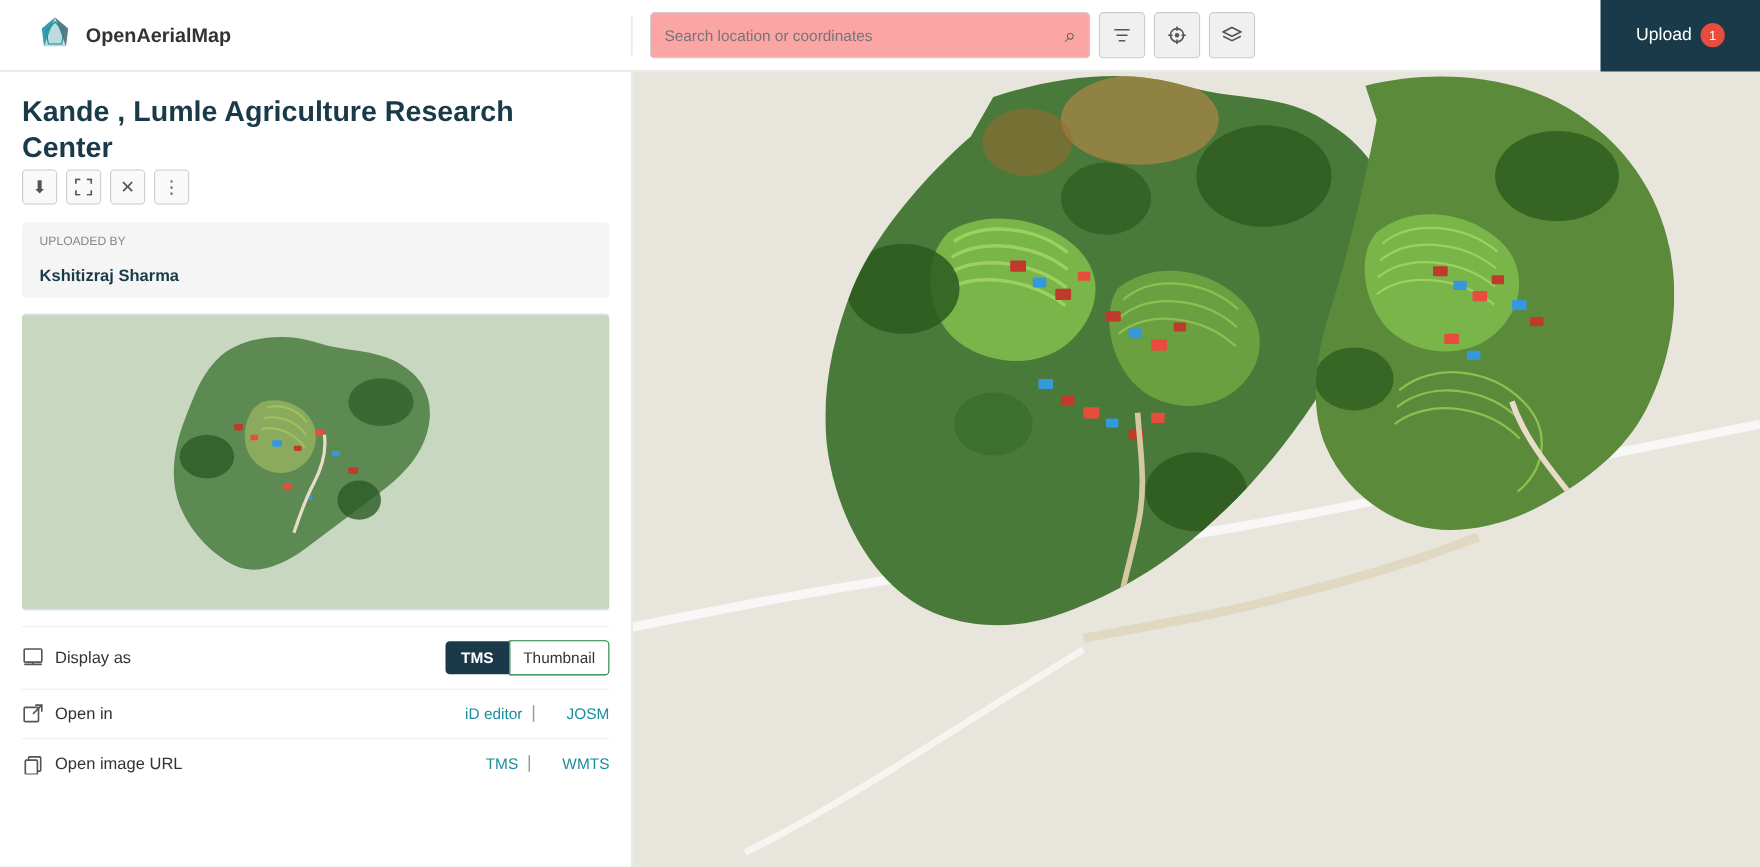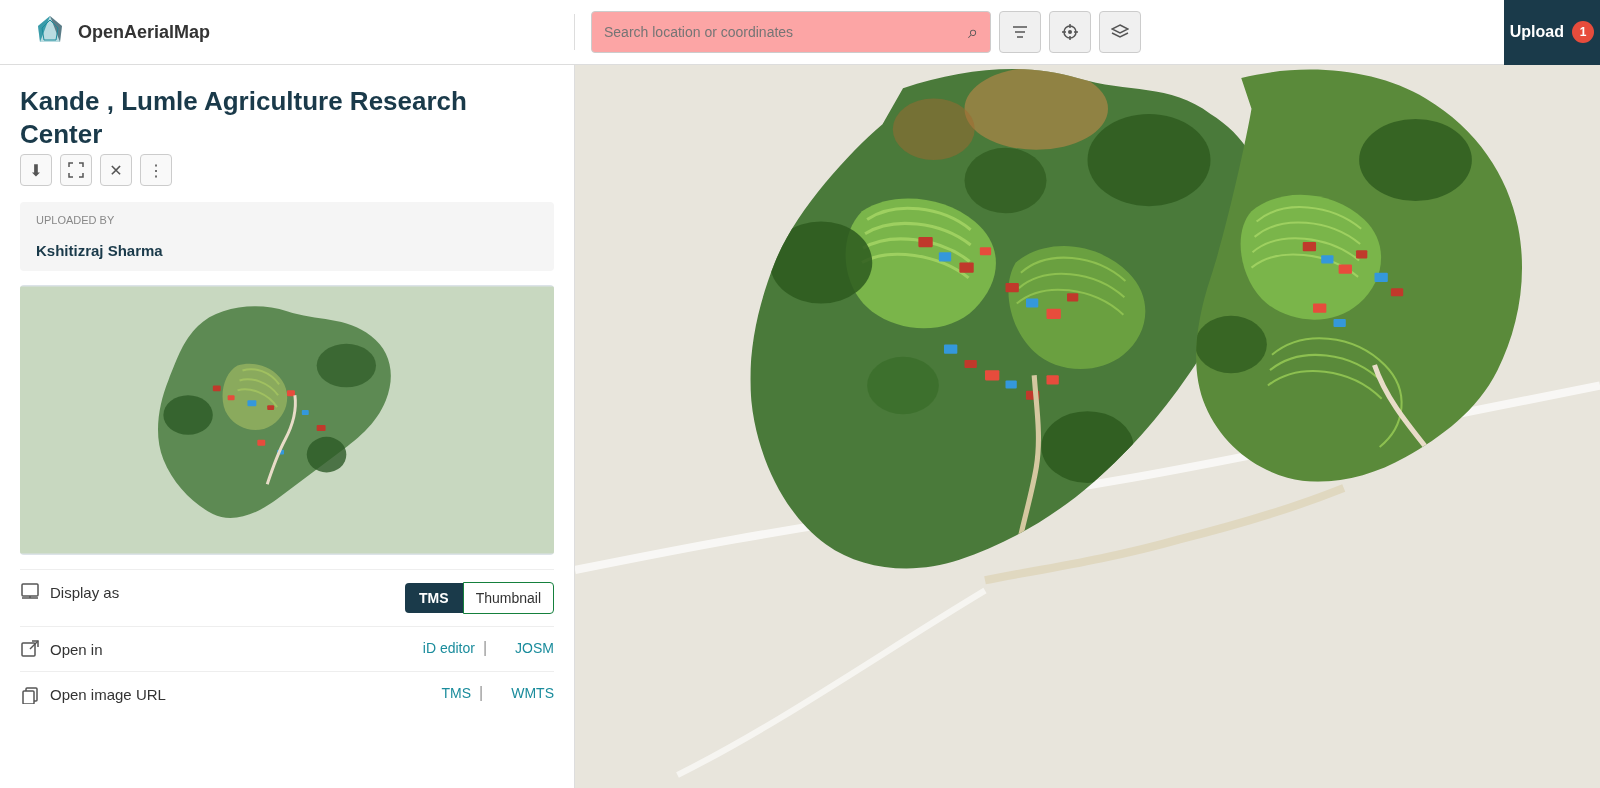--- a/index.html
+++ b/index.html
@@ -31,22 +31,22 @@
       background: transparent;
     }
     .search-icon { color: #555; font-size: 18px; cursor: pointer; margin-left: 8px; }
     .icon-btn {
       width: 42px; height: 42px; display: flex; align-items: center; justify-content: center;
       border: 1px solid #ccc; border-radius: 4px; cursor: pointer; background: #f0f0f0;
       font-size: 18px; color: #555;
     }
 
     .upload-btn {
-      background: #1a3a4a; color: #fff; border: none; padding: 0 6px; height: 65px;
-      font-size: 16px; font-weight: 700; cursor: pointer; display: flex; align-items: center;
+      background: #1a3a4a; color: #fff; border: none; padding: 0 32px; height: 65px;
+      font-size: 16px; font-weight: 400; cursor: pointer; display: flex; align-items: center;
       gap: 8px; white-space: nowrap; margin-left: auto;
     }
     .upload-badge {
       background: #e74c3c; color: #fff; border-radius: 50%; width: 22px; height: 22px;
       display: flex; align-items: center; justify-content: center; font-size: 12px;
     }
 
     
     .main {
       display: flex; flex: 1; overflow: hidden;
@@ -81,21 +81,21 @@
 
     .thumbnail-box {
       background: #dce3e8; border-radius: 4px; height: 270px;
       display: flex; align-items: center; justify-content: center;
       margin-bottom: 14px; overflow: hidden; position: relative;
     }
     
     .aerial-svg { width: 100%; height: 100%; }
 
     .option-row {
-      display: flex; align-items: flex-start; justify-content: space-between;
+      display: flex; align-items: center; justify-content: space-between;
       padding: 12px 0; border-top: 1px solid #eee;
     }
     .option-label { display: flex; align-items: center; gap: 10px; font-size: 15px; color: #333; }
     .option-actions { display: flex; align-items: center; gap: 0; }
 
     .tms-btn {
       background: #1a3a4a; color: #fff; border: none; padding: 7px 14px;
       font-size: 14px; font-weight: 600; border-radius: 4px 0 0 4px; cursor: pointer;
     }
     .thumbnail-btn {

